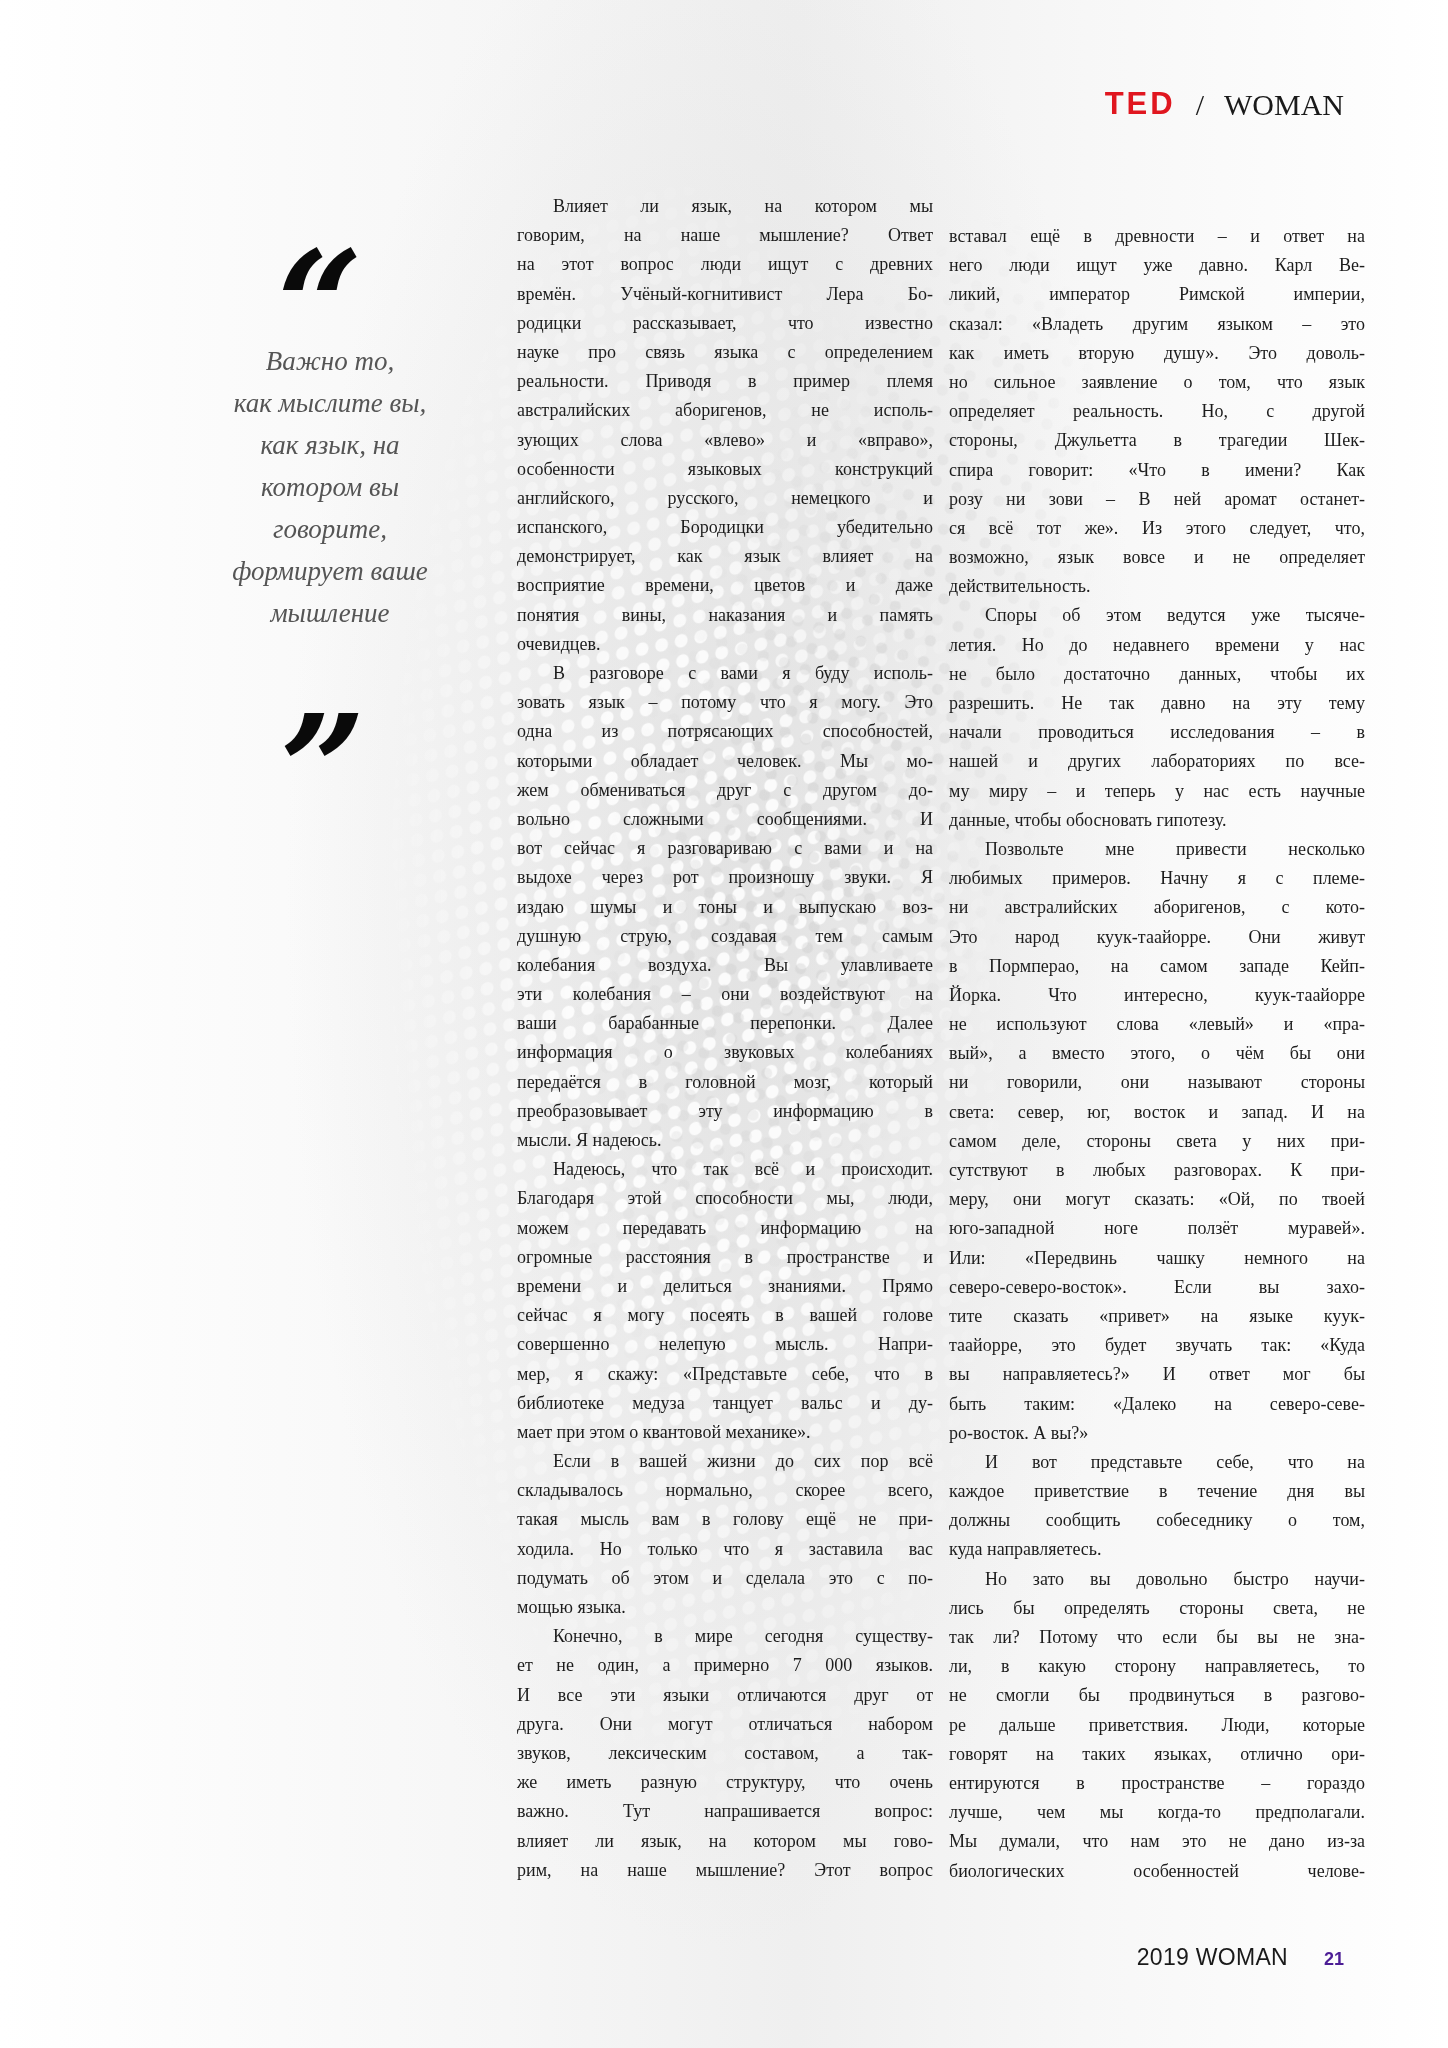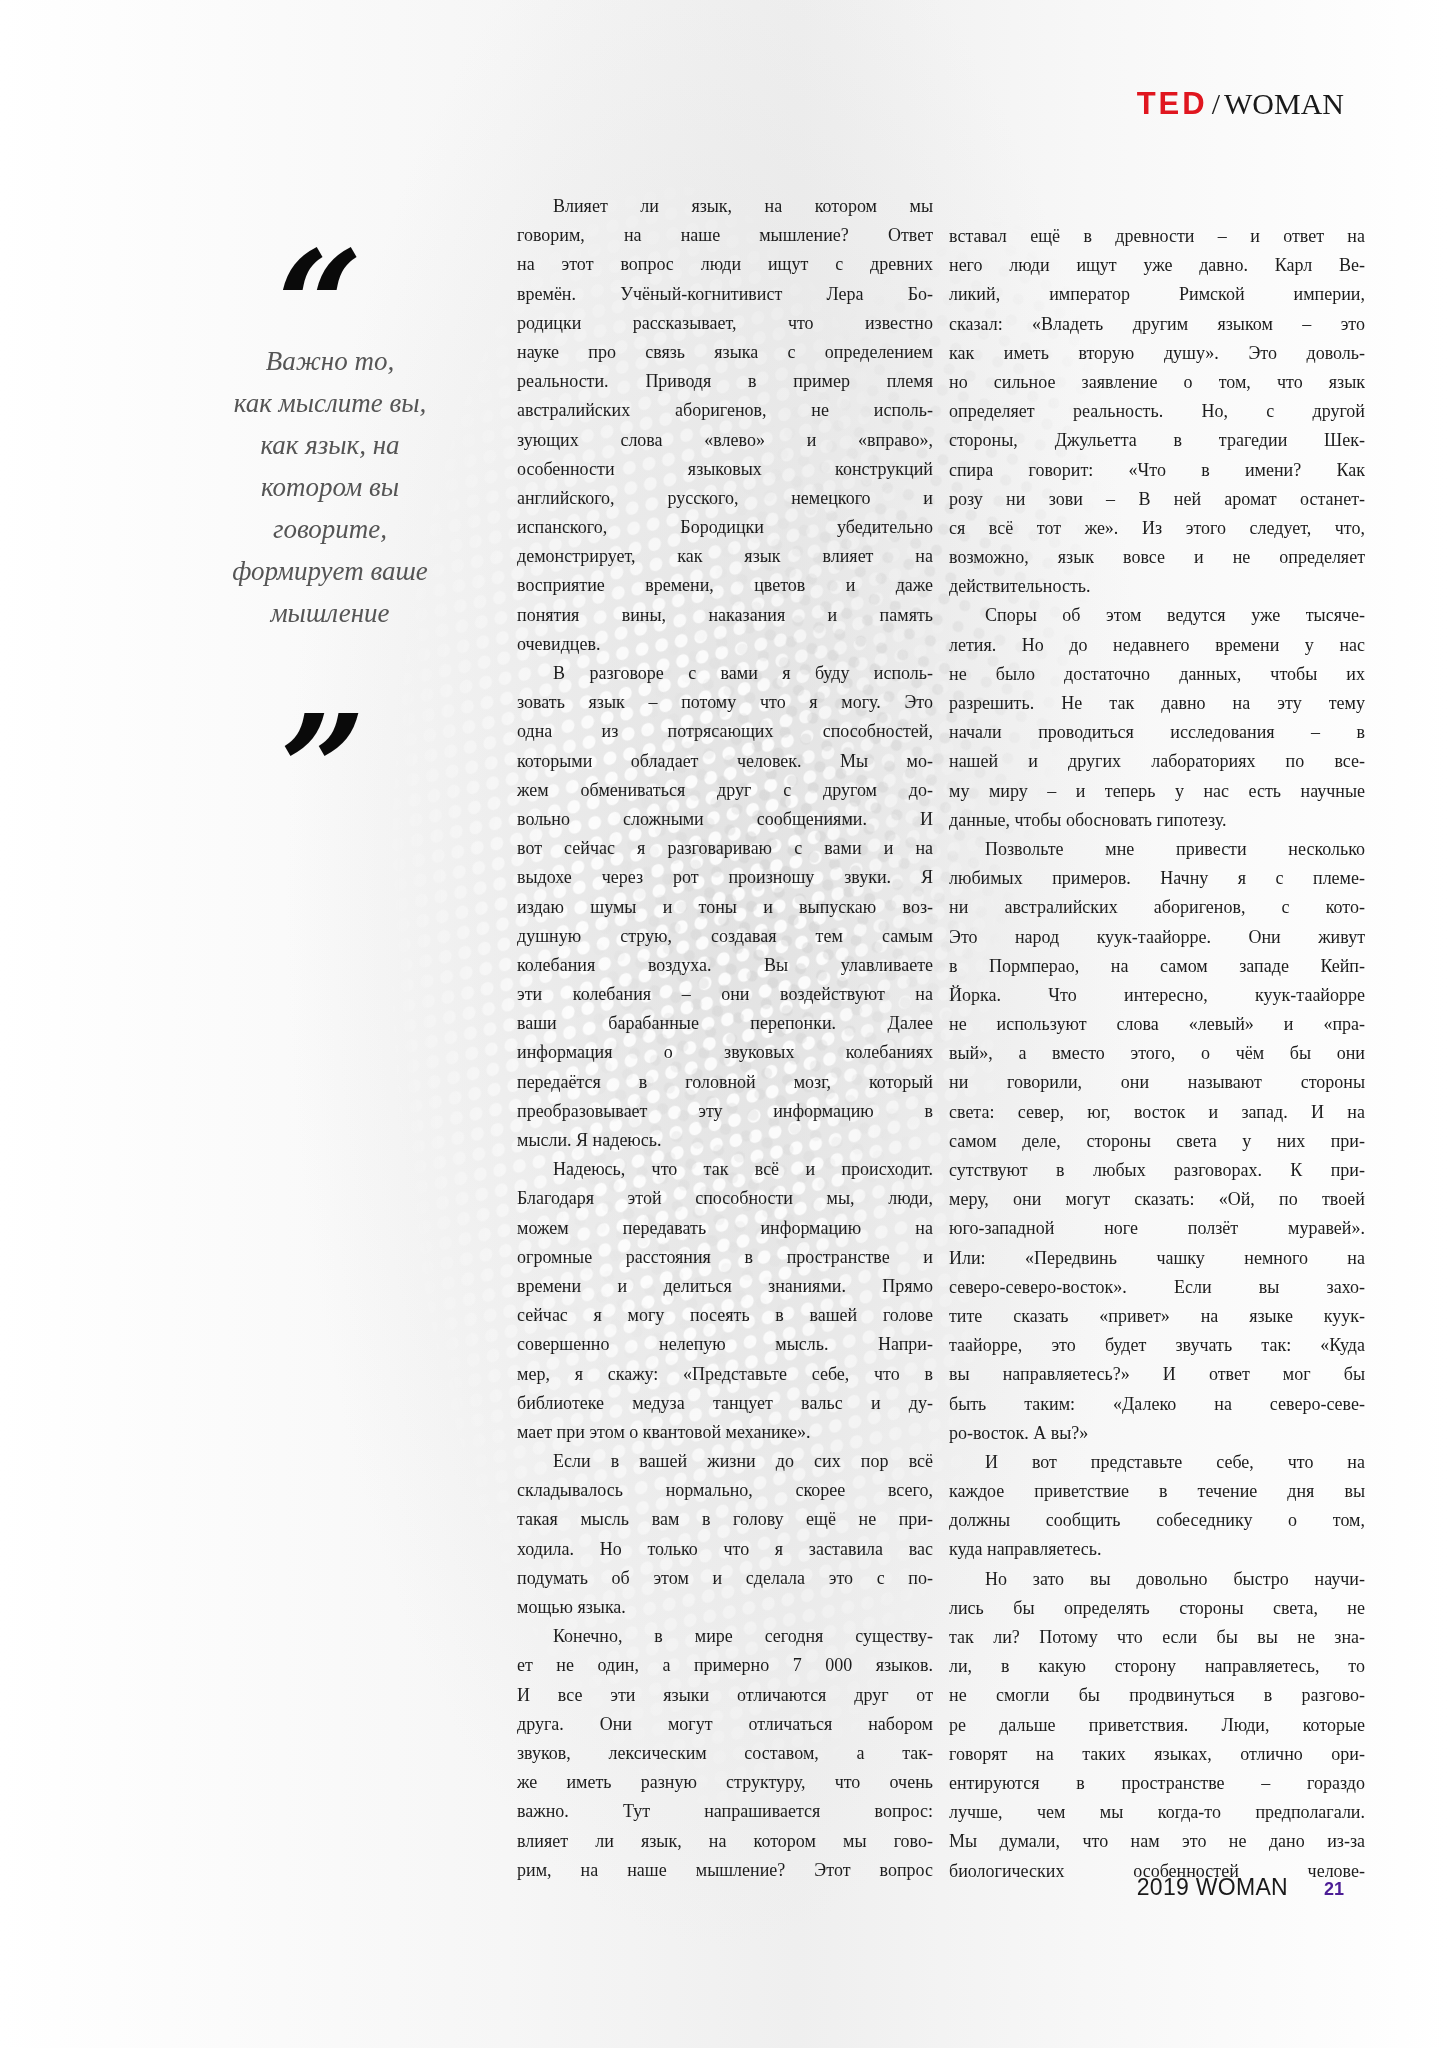--- a/index.html
+++ b/index.html
@@ -28,21 +28,21 @@
     position: absolute; left: 300px; top: 0px; width: 900px; height: 2100px;
     background-image: radial-gradient(circle, rgba(200,200,200,0.35) 5px, rgba(255,255,255,0) 6px);
     background-size: 22px 22px;
     transform: rotate(18deg);
     -webkit-mask-image: radial-gradient(ellipse 300px 900px at 450px 800px, #000 20%, transparent 70%);
     mask-image: radial-gradient(ellipse 300px 900px at 450px 800px, #000 20%, transparent 70%);
   }
 
   .header {
     position: absolute; right: 104px; top: 86px; z-index: 2;
-    display: flex; align-items: center; gap: 4px;
+    display: flex; align-items: flex-end; gap: 20px;
   }
   .brand-ted {
     font-family: "Liberation Sans", "DejaVu Sans", sans-serif;
     font-weight: 700; font-size: 31px; letter-spacing: 3px; color: #e0161f;
   }
   .brand-sep, .brand-section {
     font-family: "Liberation Serif", "DejaVu Serif", serif;
     font-size: 30px; color: #1a1a1a;
   }
 
@@ -70,21 +70,21 @@
   .col-left { left: 517px; }
   .col-right { left: 949px; margin-top: 30px; }
   .line {
     display: block; text-align: justify; text-align-last: justify;
     white-space: nowrap; height: 29.2px; overflow: visible;
   }
   .line.indent { padding-left: 36px; }
   .line.last { text-align-last: left; }
 
   .footer {
-    position: absolute; right: 104px; top: 1874px; z-index: 2;
+    position: absolute; right: 104px; top: 1944px; z-index: 2;
     display: flex; align-items: baseline; gap: 36px;
     font-family: "Liberation Sans", "DejaVu Sans", sans-serif;
   }
   .footer-issue { font-size: 23px; color: #1a1a1a; letter-spacing: 0.3px; }
   .footer-page { font-size: 18px; font-weight: 700; color: #4c1d95; }
 </style>
 </head>
 <body>
 
 <div class="bg">

